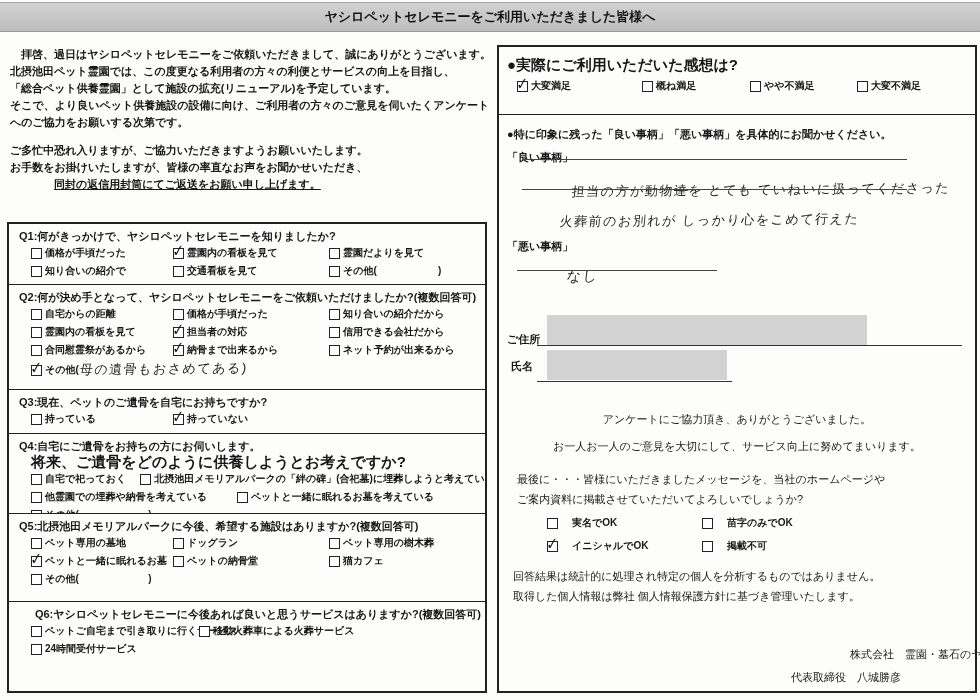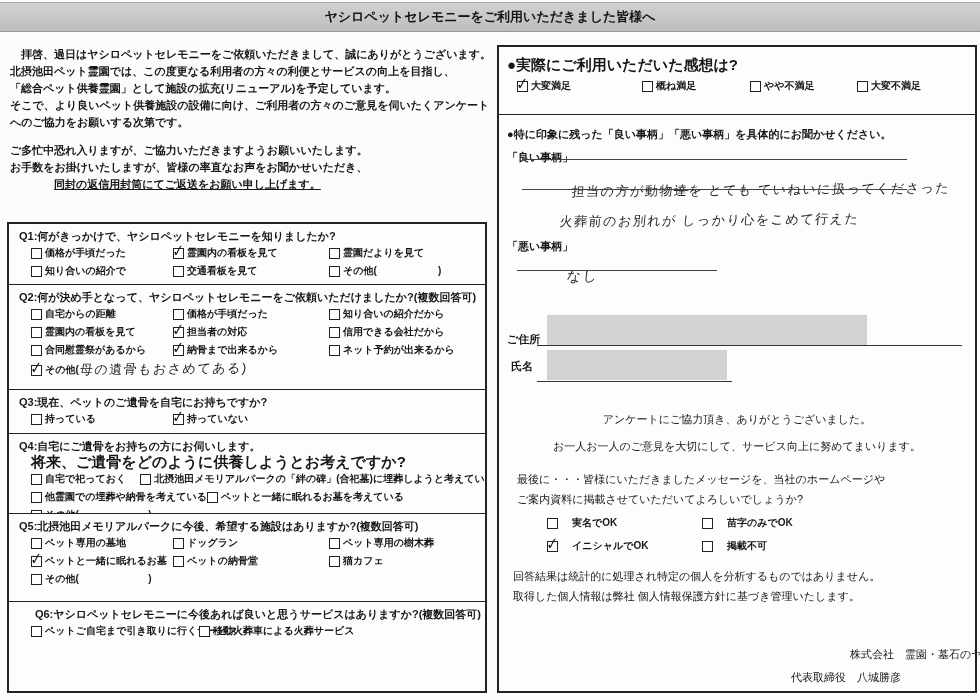--- a/index.html
+++ b/index.html
@@ -28,21 +28,21 @@
   .qsec{box-sizing:border-box;padding:4px 4px 0 10px;overflow:hidden;}
   .qsec + .qsec{border-top:1.5px solid #222;}
   .q-title{font-size:11px;font-weight:bold;line-height:16px;white-space:pre;}
   .q-sub{font-size:15px;font-weight:bold;line-height:16px;padding-left:12px;white-space:pre;}
   .optgrid{display:grid;padding-left:12px;}
   .g3{grid-template-columns:142px 156px 1fr;}
   .g2a{grid-template-columns:142px 1fr;}
   .g2b{grid-template-columns:168px 1fr;}
   .optrow{display:flex;padding-left:12px;}
   .optrow.gap14{column-gap:14px;}
-  .optrow.gap30{}
+  .optrow.gap30{column-gap:30px;}
   .opt{font-size:10px;font-weight:bold;line-height:18px;white-space:pre;display:flex;align-items:center;}
   .cb{
     display:inline-block;width:9px;height:9px;border:1.2px solid #222;
     margin-right:3px;position:relative;flex:0 0 auto;background:#fff;
   }
   .cb.checked::after{
     content:"✓";position:absolute;left:-2px;top:-7px;font-size:15px;font-weight:400;
     color:#1a1a1a;transform:rotate(-12deg) skewX(-8deg);
   }
   .optlabel{white-space:pre;}
@@ -158,20 +158,21 @@
     <div class="optrow">
         <span class="opt"><span class="cb"></span><span class="optlabel">その他(                         )</span></span>
       </div>
   </div>
 
   <div class="qsec" style="height:86px;text-align:right;">
     <div class="q-title">Q6:ヤシロペットセレモニーに今後あれば良いと思うサービスはありますか?(複数回答可)</div>
     <div class="optgrid g2b">
         <span class="opt"><span class="cb"></span><span class="optlabel">ペットご自宅まで引き取りに行くサービス</span></span>
         <span class="opt"><span class="cb"></span><span class="optlabel">移動火葬車による火葬サービス</span></span>
+        <span class="opt"><span class="cb"></span><span class="optlabel">24時間受付サービス</span></span>
       </div>
   </div>
 
 </div>
 
 <div class="fbox">
 
   <div class="imp-sec">
     <div class="imp-title">●実際にご利用いただいた感想は?</div>
     <div class="imp-row">

